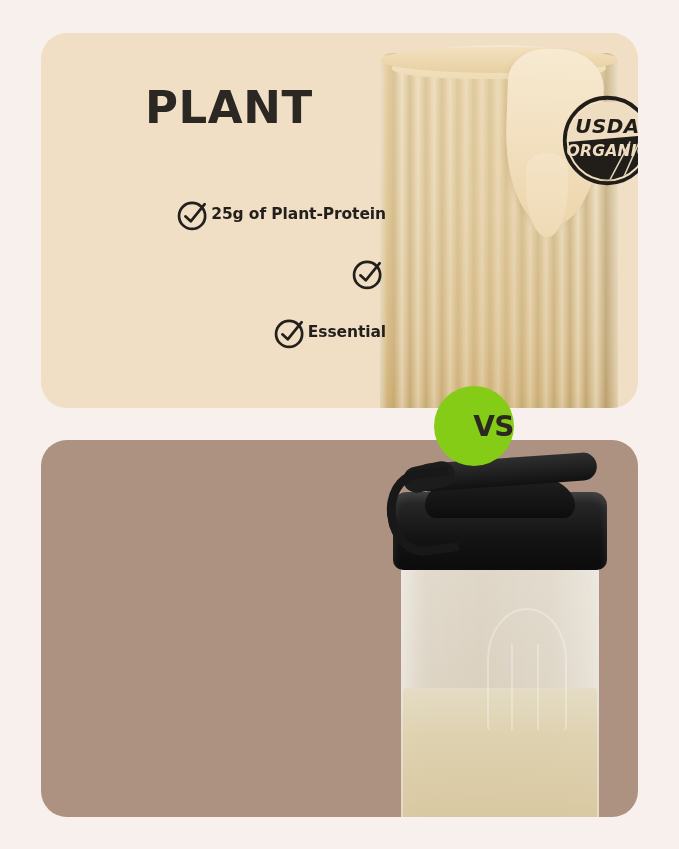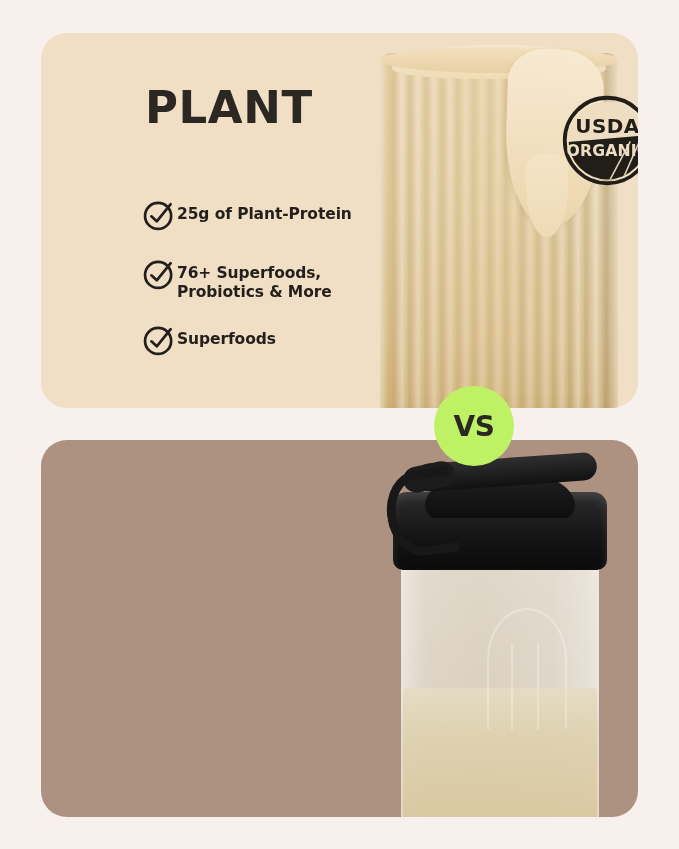--- a/index.html
+++ b/index.html
@@ -261,20 +261,21 @@
     padding: 0;
     list-style: none;
   }
   .features-top    { top: 166px; }
 
   .feature {
     display: flex;
     align-items: flex-start;
     margin-bottom: 21px;
     min-height: 38px;
+    justify-content: flex-end;
   }
 
   .feature-icon {
     flex: 0 0 auto;
     width: 36px;
     height: 36px;
     margin-top: -2px;
   }
   .feature-icon svg { display: block; overflow: visible; }
 
@@ -289,34 +290,35 @@
   }
   .features-top .feature-text    { color: #231F1C; }
 
   
   .usda {
     position: absolute;
     left: 519px;
     top: 60px;
     width: 95px;
     height: 95px;
+    font-style: italic;
   }
 
   
   .vs-badge {
     position: absolute;
     left: 434px;
     top: 386px;
     width: 80px;
     height: 80px;
     border-radius: 50%;
-    background: #bef264;
+    background: #84cc16;
     display: flex;
     align-items: center;
-    justify-content: center;
+    justify-content: flex-end;
     z-index: 5;
   }
   .vs-text {
     font-family: "DejaVu Sans", sans-serif;
     font-weight: 700;
     font-size: 28px;
     color: #2B2722;
     letter-spacing: -0.5px;
   }
 </style>
@@ -372,31 +374,29 @@
         </span>
         <span class="feature-text">25g of Plant-Protein</span>
       </li>
       <li class="feature">
         <span class="feature-icon">
           <svg viewBox="0 0 40 40" width="36" height="36">
             <circle cx="19" cy="21" r="14.5" fill="none" stroke="#231F1C" stroke-width="3"></circle>
             <path d="M11.5 21.5 L17.5 27 L33 8" fill="none" stroke="#231F1C" stroke-width="3" stroke-linecap="round" stroke-linejoin="round"></path>
           </svg>
         </span>
-        <span class="feature-text">76+ Superfoods,
-Probiotics &amp; More</span>
       </li>
       <li class="feature">
         <span class="feature-icon">
           <svg viewBox="0 0 40 40" width="36" height="36">
             <circle cx="19" cy="21" r="14.5" fill="none" stroke="#231F1C" stroke-width="3"></circle>
             <path d="M11.5 21.5 L17.5 27 L33 8" fill="none" stroke="#231F1C" stroke-width="3" stroke-linecap="round" stroke-linejoin="round"></path>
           </svg>
         </span>
-        <span class="feature-text">Superfoods</span>
+        <span class="feature-text">Essential</span>
       </li>
     </ul>
   </section>
 
   <div class="vs-badge">
     <span class="vs-text">VS</span>
   </div>
 
   <section class="panel panel-bottom">
 

